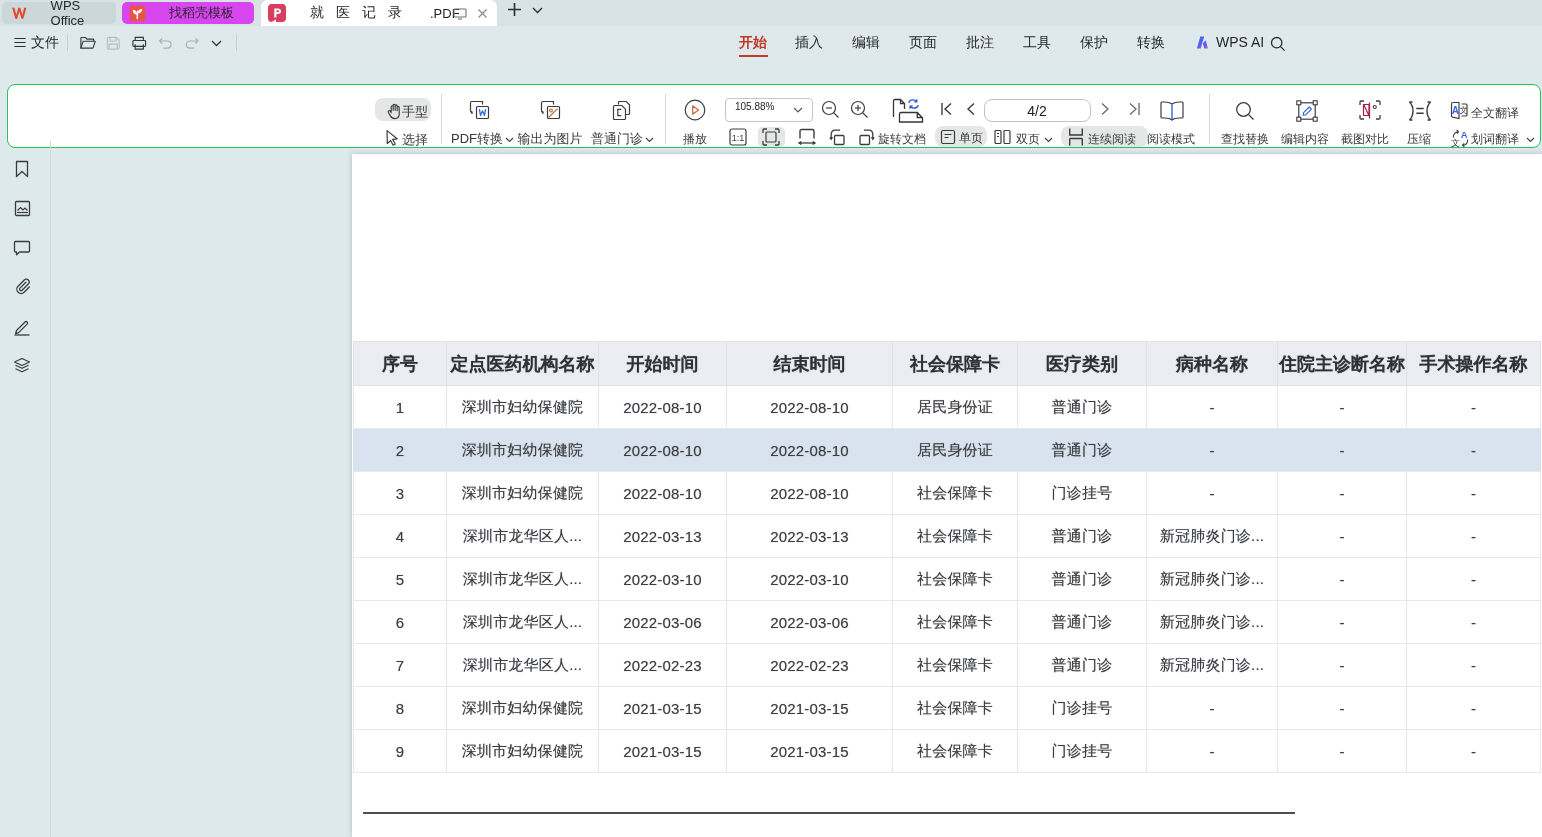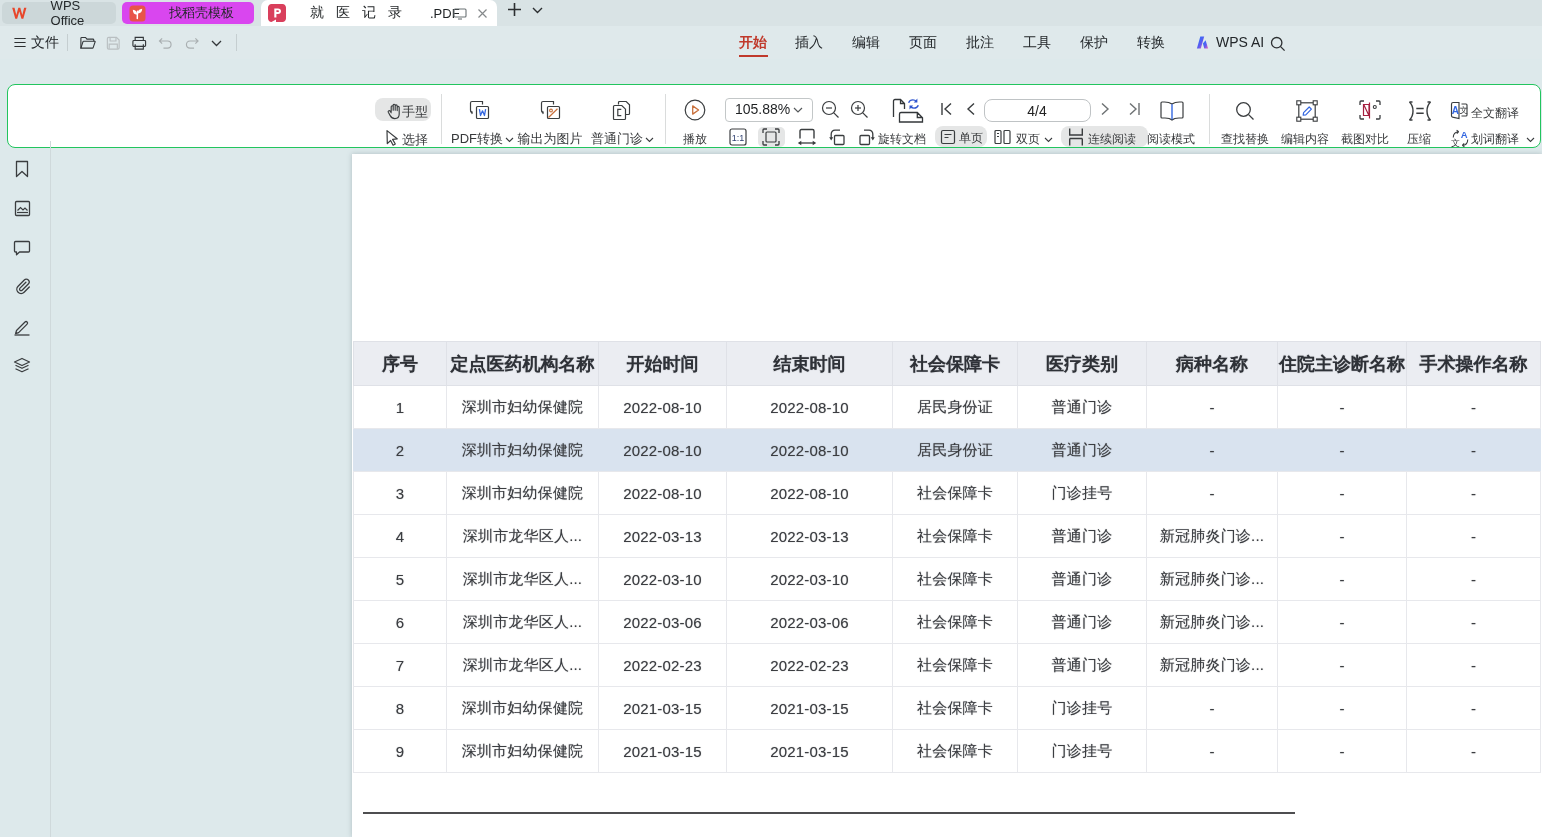--- a/index.html
+++ b/index.html
@@ -175,21 +175,21 @@
     </svg>
   <div class="vsep" style="left:657px"></div>
 
   <svg width="22" height="22" viewBox="0 0 22 22" class="abs" style="left:676px; top:14px">
     <circle cx="11" cy="11" r="9.8" fill="none" stroke="#3a3d3f" stroke-width="1.2"></circle>
     <path d="M8.7 6.9 L14.6 11 L8.7 15.1 Z" fill="none" stroke="#c8703c" stroke-width="1.3" stroke-linejoin="round"></path>
   </svg>
   <div class="tbtxt" style="left:687px; top:46px; transform:translateX(-50%)">播放</div>
 
   <div class="abs" style="left:717px; top:13px; width:88px; height:24px; border:1px solid #c3c7c8; border-radius:4px; background:#fff"></div>
-  <div class="abs" style="left:727px; top:16px; font-size:14px; color:#1e2022">105.88%</div>
+  <div class="abs" style="left:727px; top:16px; font-size:10px; color:#1e2022">105.88%</div>
   <svg width="10" height="7" viewBox="0 0 10 7" class="abs" style="left:785px; top:22px">
       <path d="M1 1 L5 5 L9 1" stroke="#55595b" stroke-width="1.2" fill="none"></path>
     </svg>
   <svg width="19" height="19" viewBox="0 0 19 19" class="abs" style="left:813px; top:15px">
     <circle cx="8" cy="8" r="6.5" fill="none" stroke="#3a3d3f" stroke-width="1.2"></circle>
     <line x1="5" y1="8" x2="11" y2="8" stroke="#3a3d3f" stroke-width="1.2"></line>
     <line x1="12.8" y1="12.8" x2="17.5" y2="17.5" stroke="#3a3d3f" stroke-width="1.2"></line>
   </svg>
   <svg width="19" height="19" viewBox="0 0 19 19" class="abs" style="left:842px; top:15px">
     <circle cx="8" cy="8" r="6.5" fill="none" stroke="#3a3d3f" stroke-width="1.2"></circle>
@@ -206,21 +206,21 @@
     <path d="M7.5 24 L7.5 16 C7.5 15.2 8.1 14.5 9 14.5 L25.3 14.5 L30.5 19.7 L30.5 24 Z M25.3 14.8 L25.3 19.5 L30.2 19.5" fill="#fff" stroke="#33373a" stroke-width="1.3"></path>
   </svg>
 
   <svg width="13" height="14" viewBox="0 0 13 14" class="abs" style="left:932px; top:17px">
     <path d="M2 1 L2 13 M11 1.5 L5 7 L11 12.5" fill="none" stroke="#3a3d3f" stroke-width="1.4"></path>
   </svg>
   <svg width="9" height="14" viewBox="0 0 9 14" class="abs" style="left:958px; top:17px">
     <path d="M8 1.5 L2 7 L8 12.5" fill="none" stroke="#3a3d3f" stroke-width="1.4"></path>
   </svg>
   <div class="abs" style="left:976px; top:14px; width:107px; height:23px; border:1px solid #bfc3c5; border-radius:8px; background:#fff"></div>
-  <div class="abs" style="left:1029px; top:18px; font-size:14px; color:#222; transform:translateX(-50%)">4/4</div>
+  <div class="abs" style="left:1029px; top:18px; font-size:14px; color:#222; transform:translateX(-50%)">4/2</div>
   <svg width="9" height="14" viewBox="0 0 9 14" class="abs" style="left:1093px; top:17px">
     <path d="M1 1.5 L7 7 L1 12.5" fill="none" stroke="#6d7173" stroke-width="1.4"></path>
   </svg>
   <svg width="13" height="14" viewBox="0 0 13 14" class="abs" style="left:1120px; top:17px">
     <path d="M2 1.5 L8 7 L2 12.5 M11 1 L11 13" fill="none" stroke="#6d7173" stroke-width="1.4"></path>
   </svg>
 
   <svg width="18" height="18" viewBox="0 0 18 18" class="abs" style="left:721px; top:43px">
     <rect x="1" y="1" width="16" height="16" rx="2" fill="none" stroke="#3a3d3f" stroke-width="1.2"></rect>
     <text x="9" y="12.5" font-size="9" fill="#2f4070" text-anchor="middle" font-family="Liberation Sans">1:1</text>

